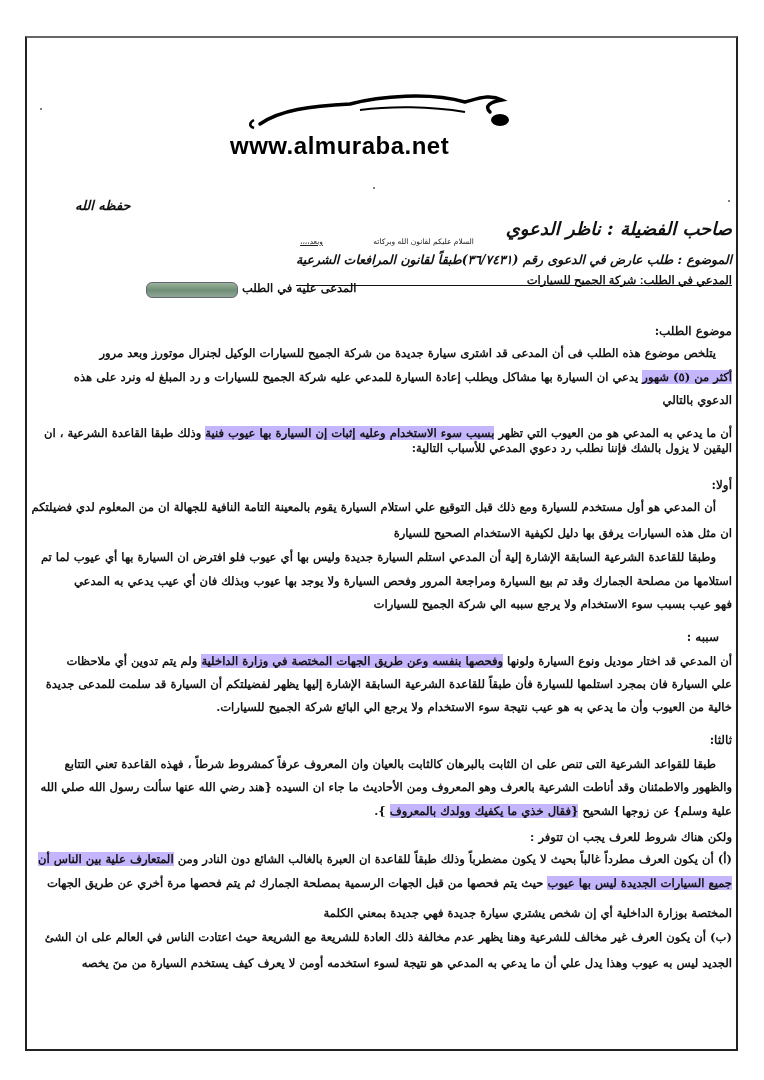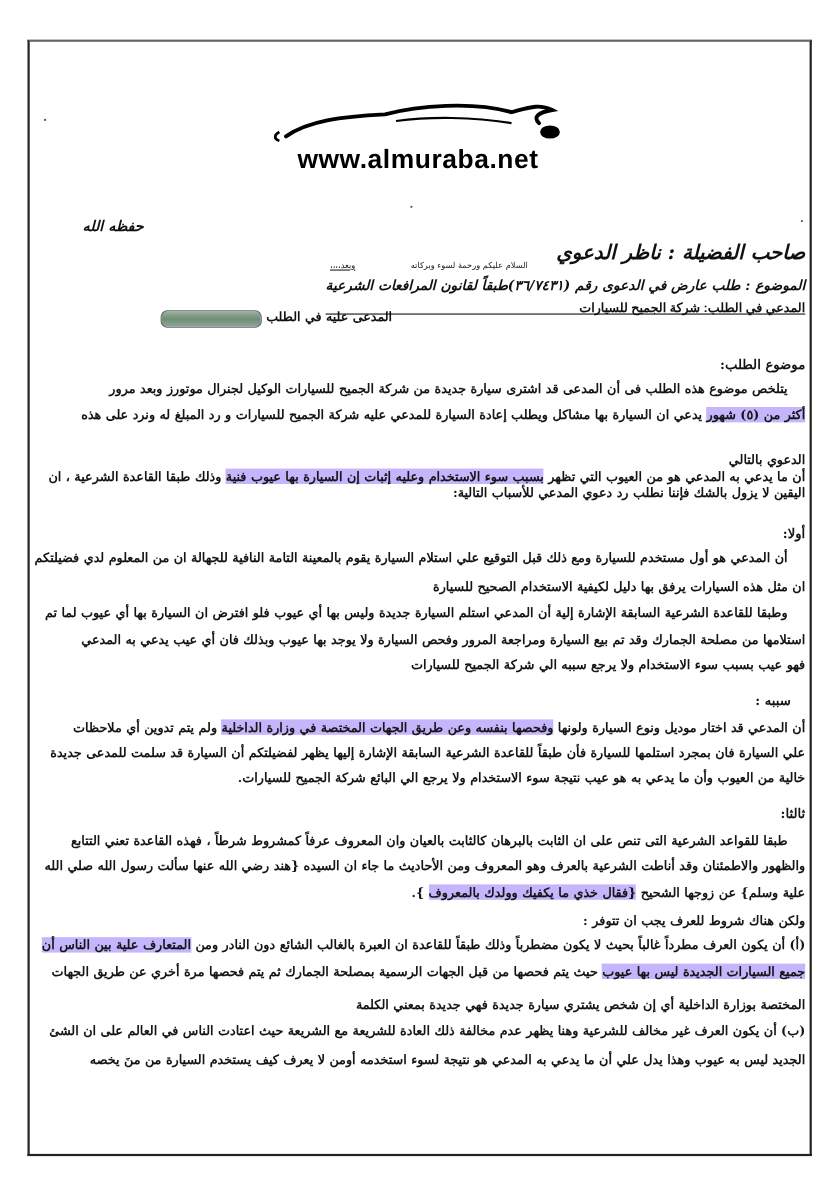--- a/index.html
+++ b/index.html
@@ -4,21 +4,21 @@
   <style>
     html, body { margin: 0; padding: 0; background: #ffffff; }
     body { width: 764px; height: 1080px; position: relative; overflow: hidden;
            font-family: "DejaVu Sans", sans-serif; color: #111; }
     .page-border { position: absolute; left: 25px; top: 36px; width: 713px; height: 1015px;
                    border: 2px solid #222; border-top-color: #666; box-sizing: border-box; }
     .logo { position: absolute; left: 230px; top: 92px; width: 300px; height: 70px; }
     .logo svg { position: absolute; left: 10px; top: 0; }
     .logo-ar { position: absolute; left: 55px; top: 18px; width: 190px; text-align: center;
                font-size: 19px; font-weight: bold; direction: rtl; color: #000; }
-    .logo-url { position: absolute; left: 0; top: 40px; width: 300px; text-align: center;
+    .logo-url { position: absolute; left: 0; top: 40px; width: 300px; text-align: left;
                 font-family: "Liberation Sans", sans-serif; font-weight: bold; font-size: 24px;
                 letter-spacing: 0.5px; color: #000; }
     .rtl { direction: rtl; text-align: right; }
     .abs { position: absolute; }
     .line { position: absolute; right: 32px; direction: rtl; text-align: right;
             font-family: "DejaVu Serif", serif; font-weight: bold; font-size: 11.6px;
             white-space: nowrap; color: #151515; }
     .hl { background: #c4b5fd; }
     .heading { font-size: 12px; }
     .title-big { font-family: "DejaVu Serif", serif; font-weight: bold; font-style: italic;
@@ -42,35 +42,35 @@
     <path d="M120 18 C 150 14, 190 14, 225 20" fill="none" stroke="#000" stroke-width="2"></path>
     <ellipse cx="260" cy="28" rx="9" ry="6" fill="#000"></ellipse>
     <path d="M14 28 C 10 30, 8 34, 14 36" fill="none" stroke="#000" stroke-width="2.5"></path>
   </svg>
   <div class="logo-url">www.almuraba.net</div>
 </div>
 
 <div class="abs title-big" style="left:75px; top:198px; font-size:13px;">حفظه الله</div>
 <div class="abs title-big rtl" style="right:32px; top:218px; font-size:18px;">صاحب الفضيلة : ناظر الدعوي</div>
 <div class="abs salutation rtl" style="left:300px; top:237px;">
-  <span>السلام عليكم ورحمة لسوء وبركاته</span>
+  <span>السلام عليكم لقانون الله وبركاته</span>
   <span style="margin-right:48px;text-decoration:underline;">وبعد،،،،</span>
 </div>
 <div class="abs subject rtl" style="right:32px; top:252px;">الموضوع : طلب عارض في الدعوى رقم (٣٦/٧٤٣١)طبقاً لقانون المرافعات الشرعية</div>
 
 <div class="abs rtl" style="right:32px; top:273px; font-family:Liberation Sans, sans-serif; font-weight:bold; font-size:11.5px;">المدعي في الطلب: شركة الجميح للسيارات</div>
 <div class="abs rtl" style="left:242px; top:281px; font-family:'DejaVu Serif',serif; font-weight:bold; font-size:11.5px;">المدعى عليه في الطلب</div>
 <div class="redact"></div>
 
 <div class="line heading" style="top:324px;">موضوع الطلب:</div>
 <div class="line" style="top:346px; right:48px;">يتلخص موضوع هذه الطلب فى أن المدعى قد اشترى سيارة جديدة من شركة الجميح للسيارات الوكيل لجنرال موتورز وبعد مرور</div>
 <div class="line" style="top:370px;">
   <span></span><span class="hl">أكثر من (٥) شهور</span><span> يدعي ان السيارة بها مشاكل   ويطلب إعادة السيارة للمدعي عليه شركة الجميح للسيارات و رد المبلغ له ونرد على هذه</span>
 </div>
-<div class="line" style="top:411px;">الدعوي بالتالي</div>
+<div class="line" style="top:393px;">الدعوي بالتالي</div>
 <div class="line" style="top:426px;">
   <span>أن ما يدعي به المدعي هو من العيوب التي تظهر </span><span class="hl">بسبب سوء الاستخدام وعليه إثبات إن السيارة بها عيوب فنية</span><span> وذلك طبقا القاعدة الشرعية ، ان</span>
 </div>
 <div class="line" style="top:441px;">اليقين لا يزول بالشك فإننا نطلب رد دعوي المدعي للأسباب التالية:</div>
 
 <div class="line heading" style="top:478px;">أولا:</div>
 <div class="line" style="top:500px; right:48px;">أن المدعي هو أول مستخدم للسيارة ومع ذلك قبل التوقيع علي استلام السيارة يقوم بالمعينة التامة النافية للجهالة ان من المعلوم لدي فضيلتكم</div>
 <div class="line" style="top:526px;">ان مثل هذه السيارات يرفق بها دليل لكيفية الاستخدام الصحيح للسيارة</div>
 <div class="line" style="top:550px; right:48px;">وطبقا للقاعدة الشرعية السابقة الإشارة إلية أن المدعي استلم السيارة جديدة وليس بها أي عيوب فلو افترض ان السيارة بها أي عيوب لما تم</div>
 <div class="line" style="top:574px;">استلامها من مصلحة الجمارك وقد تم بيع السيارة ومراجعة المرور وفحص السيارة ولا يوجد بها عيوب وبذلك فان أي عيب يدعي به المدعي</div>

